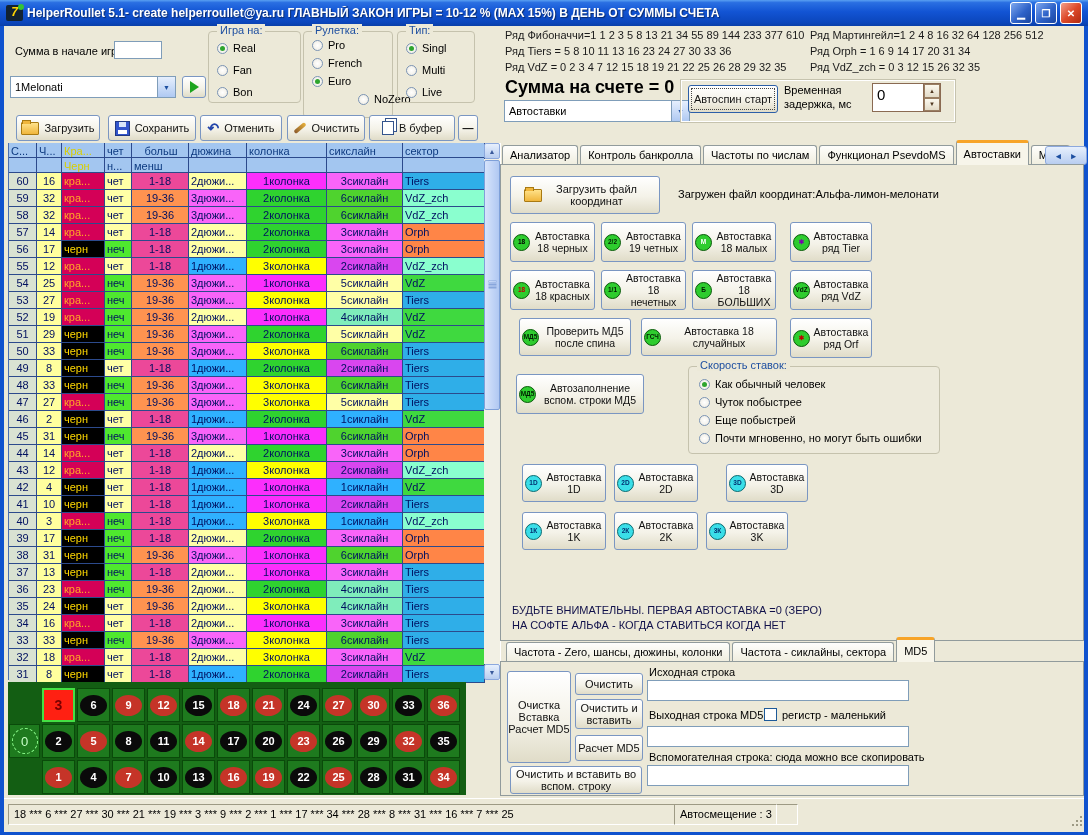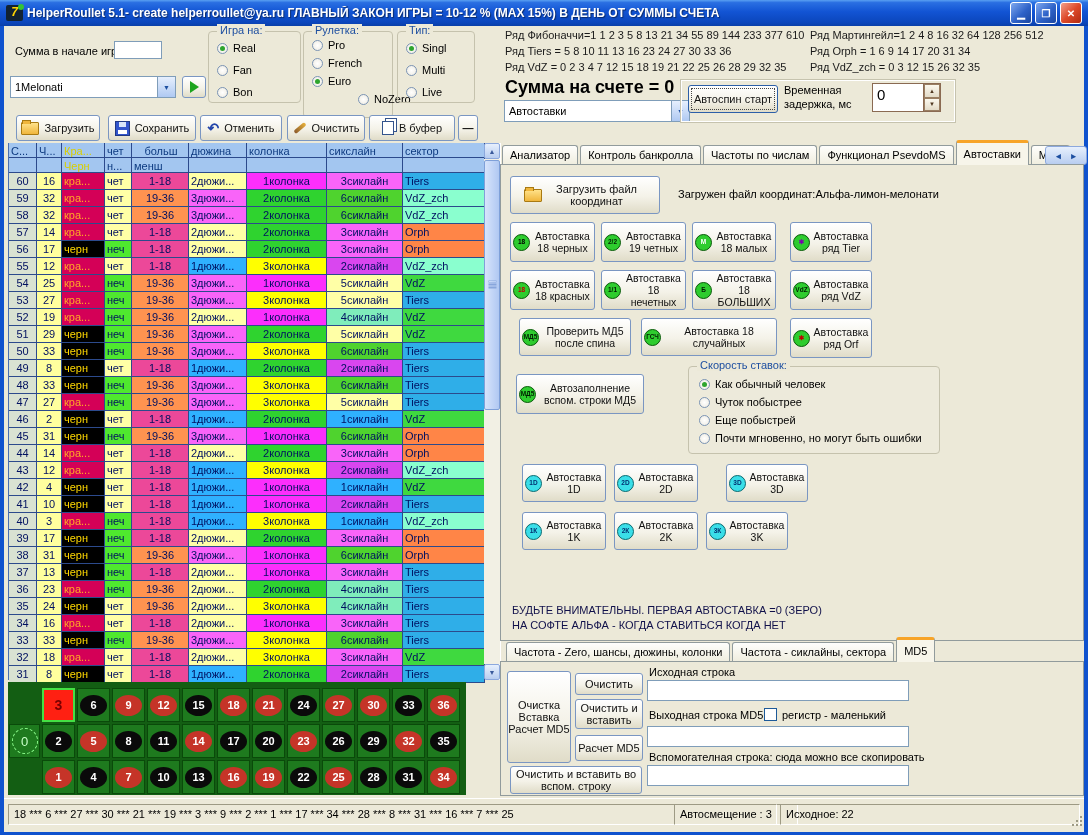--- a/index.html
+++ b/index.html
@@ -864,16 +864,15 @@
   <span class="lbl" style="left:649px;top:709px">Выходная строка MD5</span>
   <span class="chk" style="left:764px;top:708px"></span>
   <span class="lbl" style="left:782px;top:709px">регистр  - маленький</span>
   <input class="tin" style="left: 647px; top: 726px; width: 262px; height: 21px;" value="">
   <span class="lbl" style="left:649px;top:751px">Вспомогателная строка: сюда можно все скопировать</span>
   <input class="tin" style="left: 647px; top: 765px; width: 262px; height: 21px;" value="">
 
   <div class="status">
     <div class="spanel" style="left:4px;width:790px">18 *** 6 *** 27 *** 30 *** 21 *** 19 *** 3 *** 9 *** 2 *** 1 *** 17 *** 34 *** 28 *** 8 *** 31 *** 16 *** 7 *** 25</div>
     <div class="spanel" style="left:670px;width:103px">Автосмещение : 3</div>
-    <div class="spanel" style="left:776px;width:300px">Исходное: 22</div>
     <span class="grip"></span>
   </div>
 </div>
 
 </body></html>

